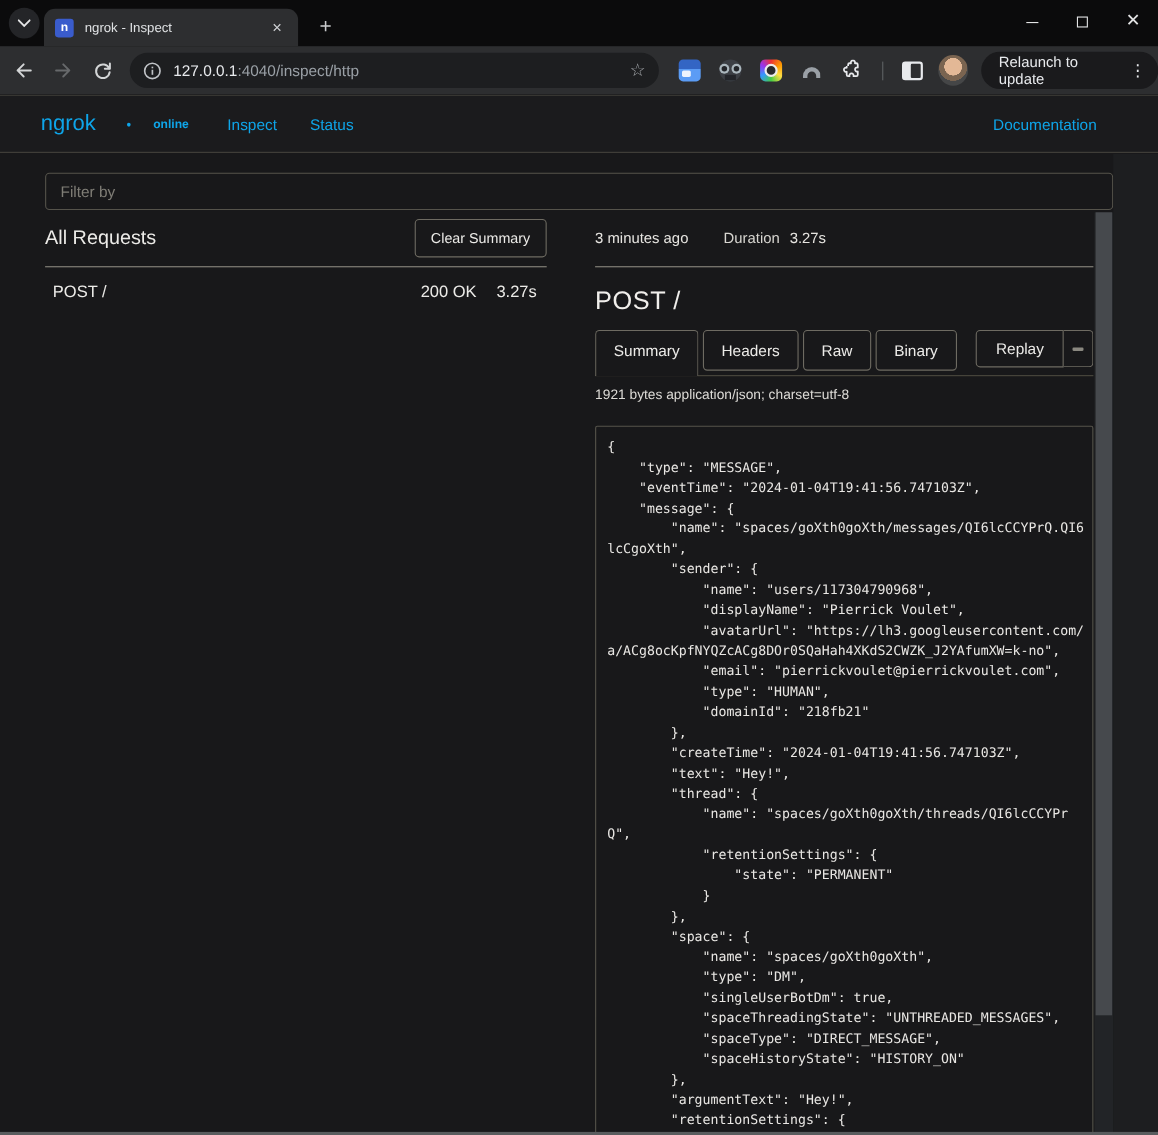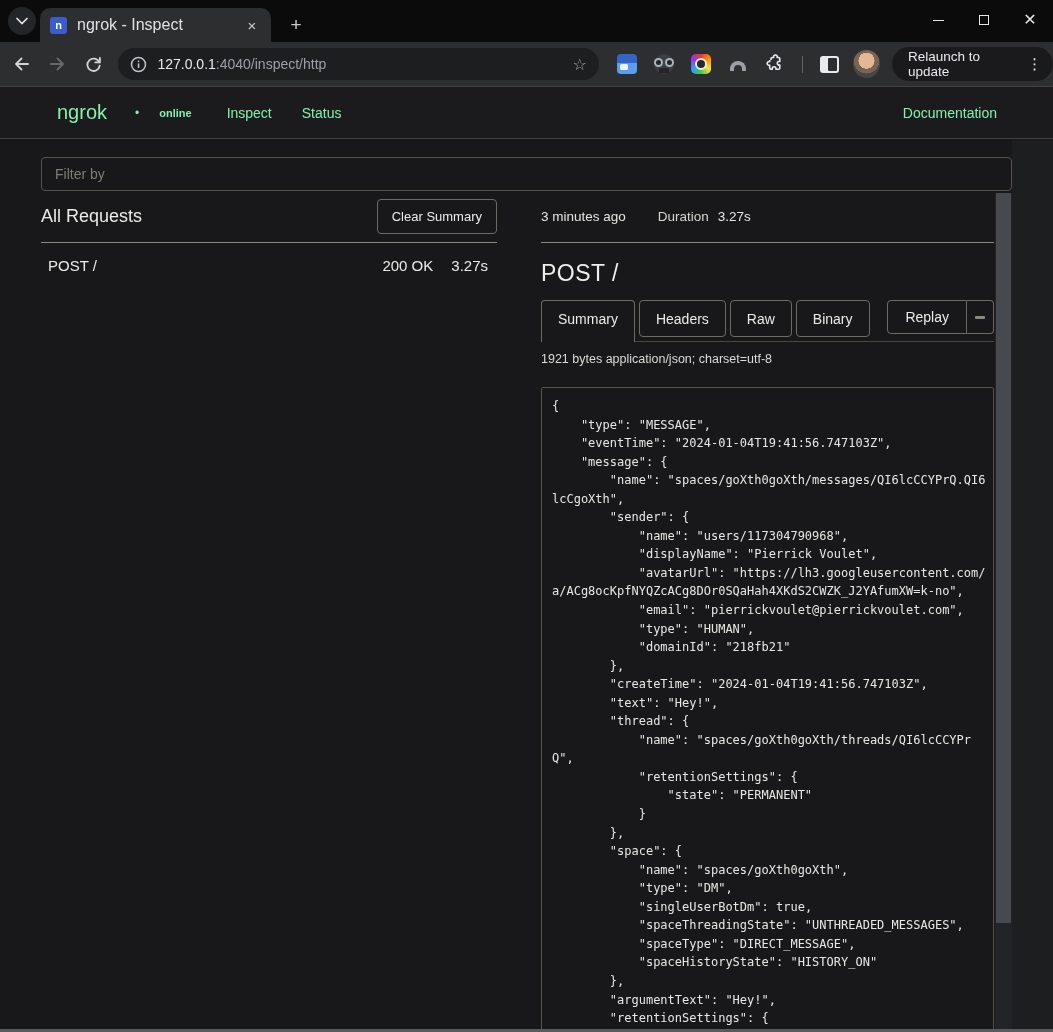--- a/index.html
+++ b/index.html
@@ -7,21 +7,21 @@
   body { font-family:"Liberation Sans", sans-serif; background:#0b0b0c; position:relative; }
 
   
   .tabstrip { position:relative; height:42px; background:#0b0b0c; }
   .tab-search { position:absolute; left:8px; top:7px; width:28px; height:28px; border-radius:50%;
     background:#242528; display:flex; align-items:center; justify-content:center; }
   .tab { position:absolute; left:40px; top:8px; width:231px; height:34px; background:#2d2e30;
     border-radius:10px 10px 0 0; display:flex; align-items:center; padding:0 10px; }
   .favicon { width:17px; height:17px; border-radius:3px; background:#3a5ccc; color:#fff;
     font-size:11px; font-weight:bold; display:flex; align-items:center; justify-content:center; }
-  .tab-title { color:#dfe1e3; font-size:16px; margin-left:10px; flex:1; white-space:nowrap; overflow:hidden; }
+  .tab-title { color:#dfe1e3; font-size:12px; margin-left:10px; flex:1; white-space:nowrap; overflow:hidden; }
   .tab-close { color:#cfd1d4; font-size:15px; width:18px; height:18px; display:flex; align-items:center;
     justify-content:center; border-radius:50%; }
   .newtab { position:absolute; left:283px; top:12px; color:#c8cacc; font-size:19px; width:26px; height:26px;
     display:flex; align-items:center; justify-content:center; }
   .win-controls { position:absolute; right:0; top:0; height:40px; display:flex; align-items:center; }
   .win-btn { width:46px; height:40px; display:flex; align-items:center; justify-content:center; }
   .ic-min { width:11px; height:1px; background:#e4e5e6; }
   .ic-max { width:10px; height:10px; border:1px solid #e4e5e6; }
   .ic-close { color:#e4e5e6; font-size:16px; line-height:1; }
 
@@ -53,21 +53,21 @@
   .avatar { width:28px; height:28px; border-radius:50%; margin-left:14px;
     background:radial-gradient(circle at 50% 38%, #e3b896 0 36%, #7a6450 37% 58%, #454647 59%); }
   .relaunch { margin-left:12px; height:34px; background:#1a1a1c; border-radius:17px; display:flex;
     align-items:center; padding:0 6px 0 16px; }
   .relaunch-label { color:#e8eaed; font-size:13.5px; }
   .kebab { color:#e8eaed; font-size:15px; width:26px; text-align:center; letter-spacing:0; }
 
   
   .page { position:relative; height:946px; background:#18181a; overflow:hidden; }
   .nav { height:53px; background:#1b1b1d; border-top:1px solid #44423c; border-bottom:1px solid #44423c;
-    display:flex; align-items:center; padding:0 56px 0 57px; color:#86efac; }
+    display:flex; align-items:center; padding:0 56px 0 37px; color:#0ea5e9; }
   .brand { font-size:20px; }
   .navdot { font-size:12px; margin-left:28px; }
   .online { font-size:11px; font-weight:bold; margin-left:20px; }
   .navlink1 { font-size:14px; margin-left:35px; }
   .navlink2 { font-size:14px; margin-left:30px; }
   .navright { font-size:14px; margin-left:auto; }
 
   .content { margin:0 41px; }
   .filter { margin-top:18px; width:100%; height:34px; background:transparent; border:1px solid #55534b;
     border-radius:4px; color:#ecebe8; font-size:14px; padding:16px 13px; font-family:"Liberation Sans",sans-serif; }

